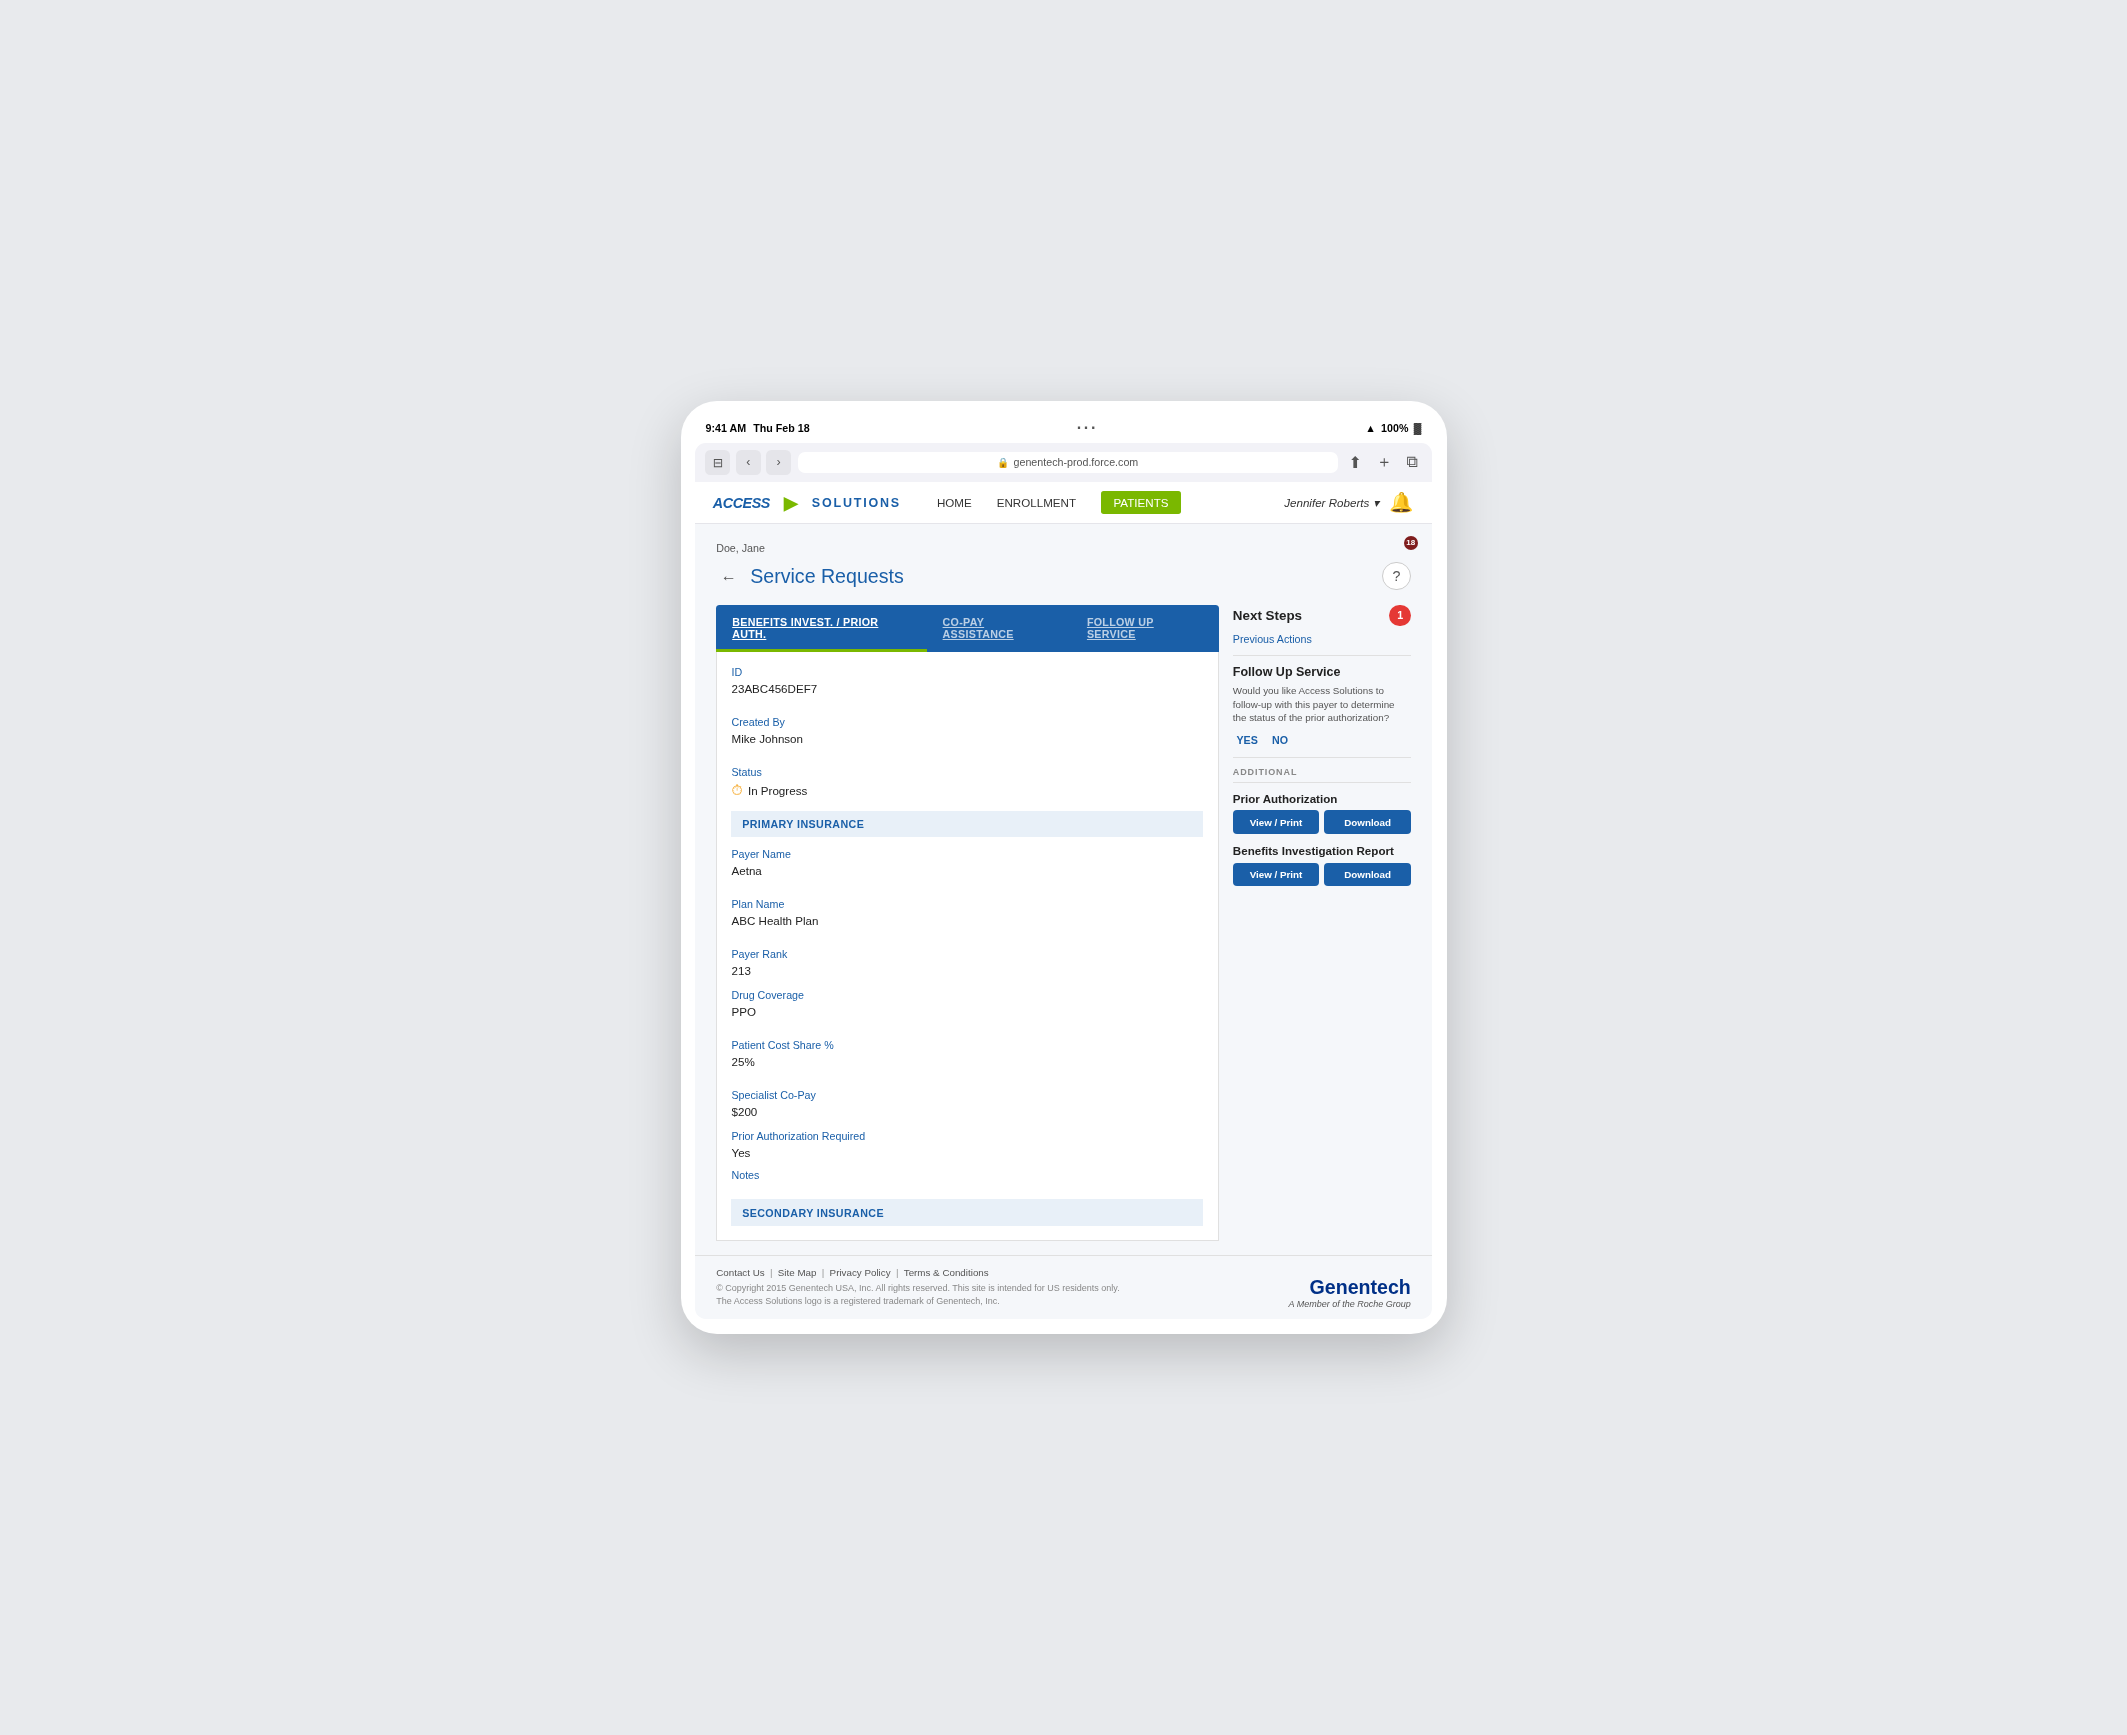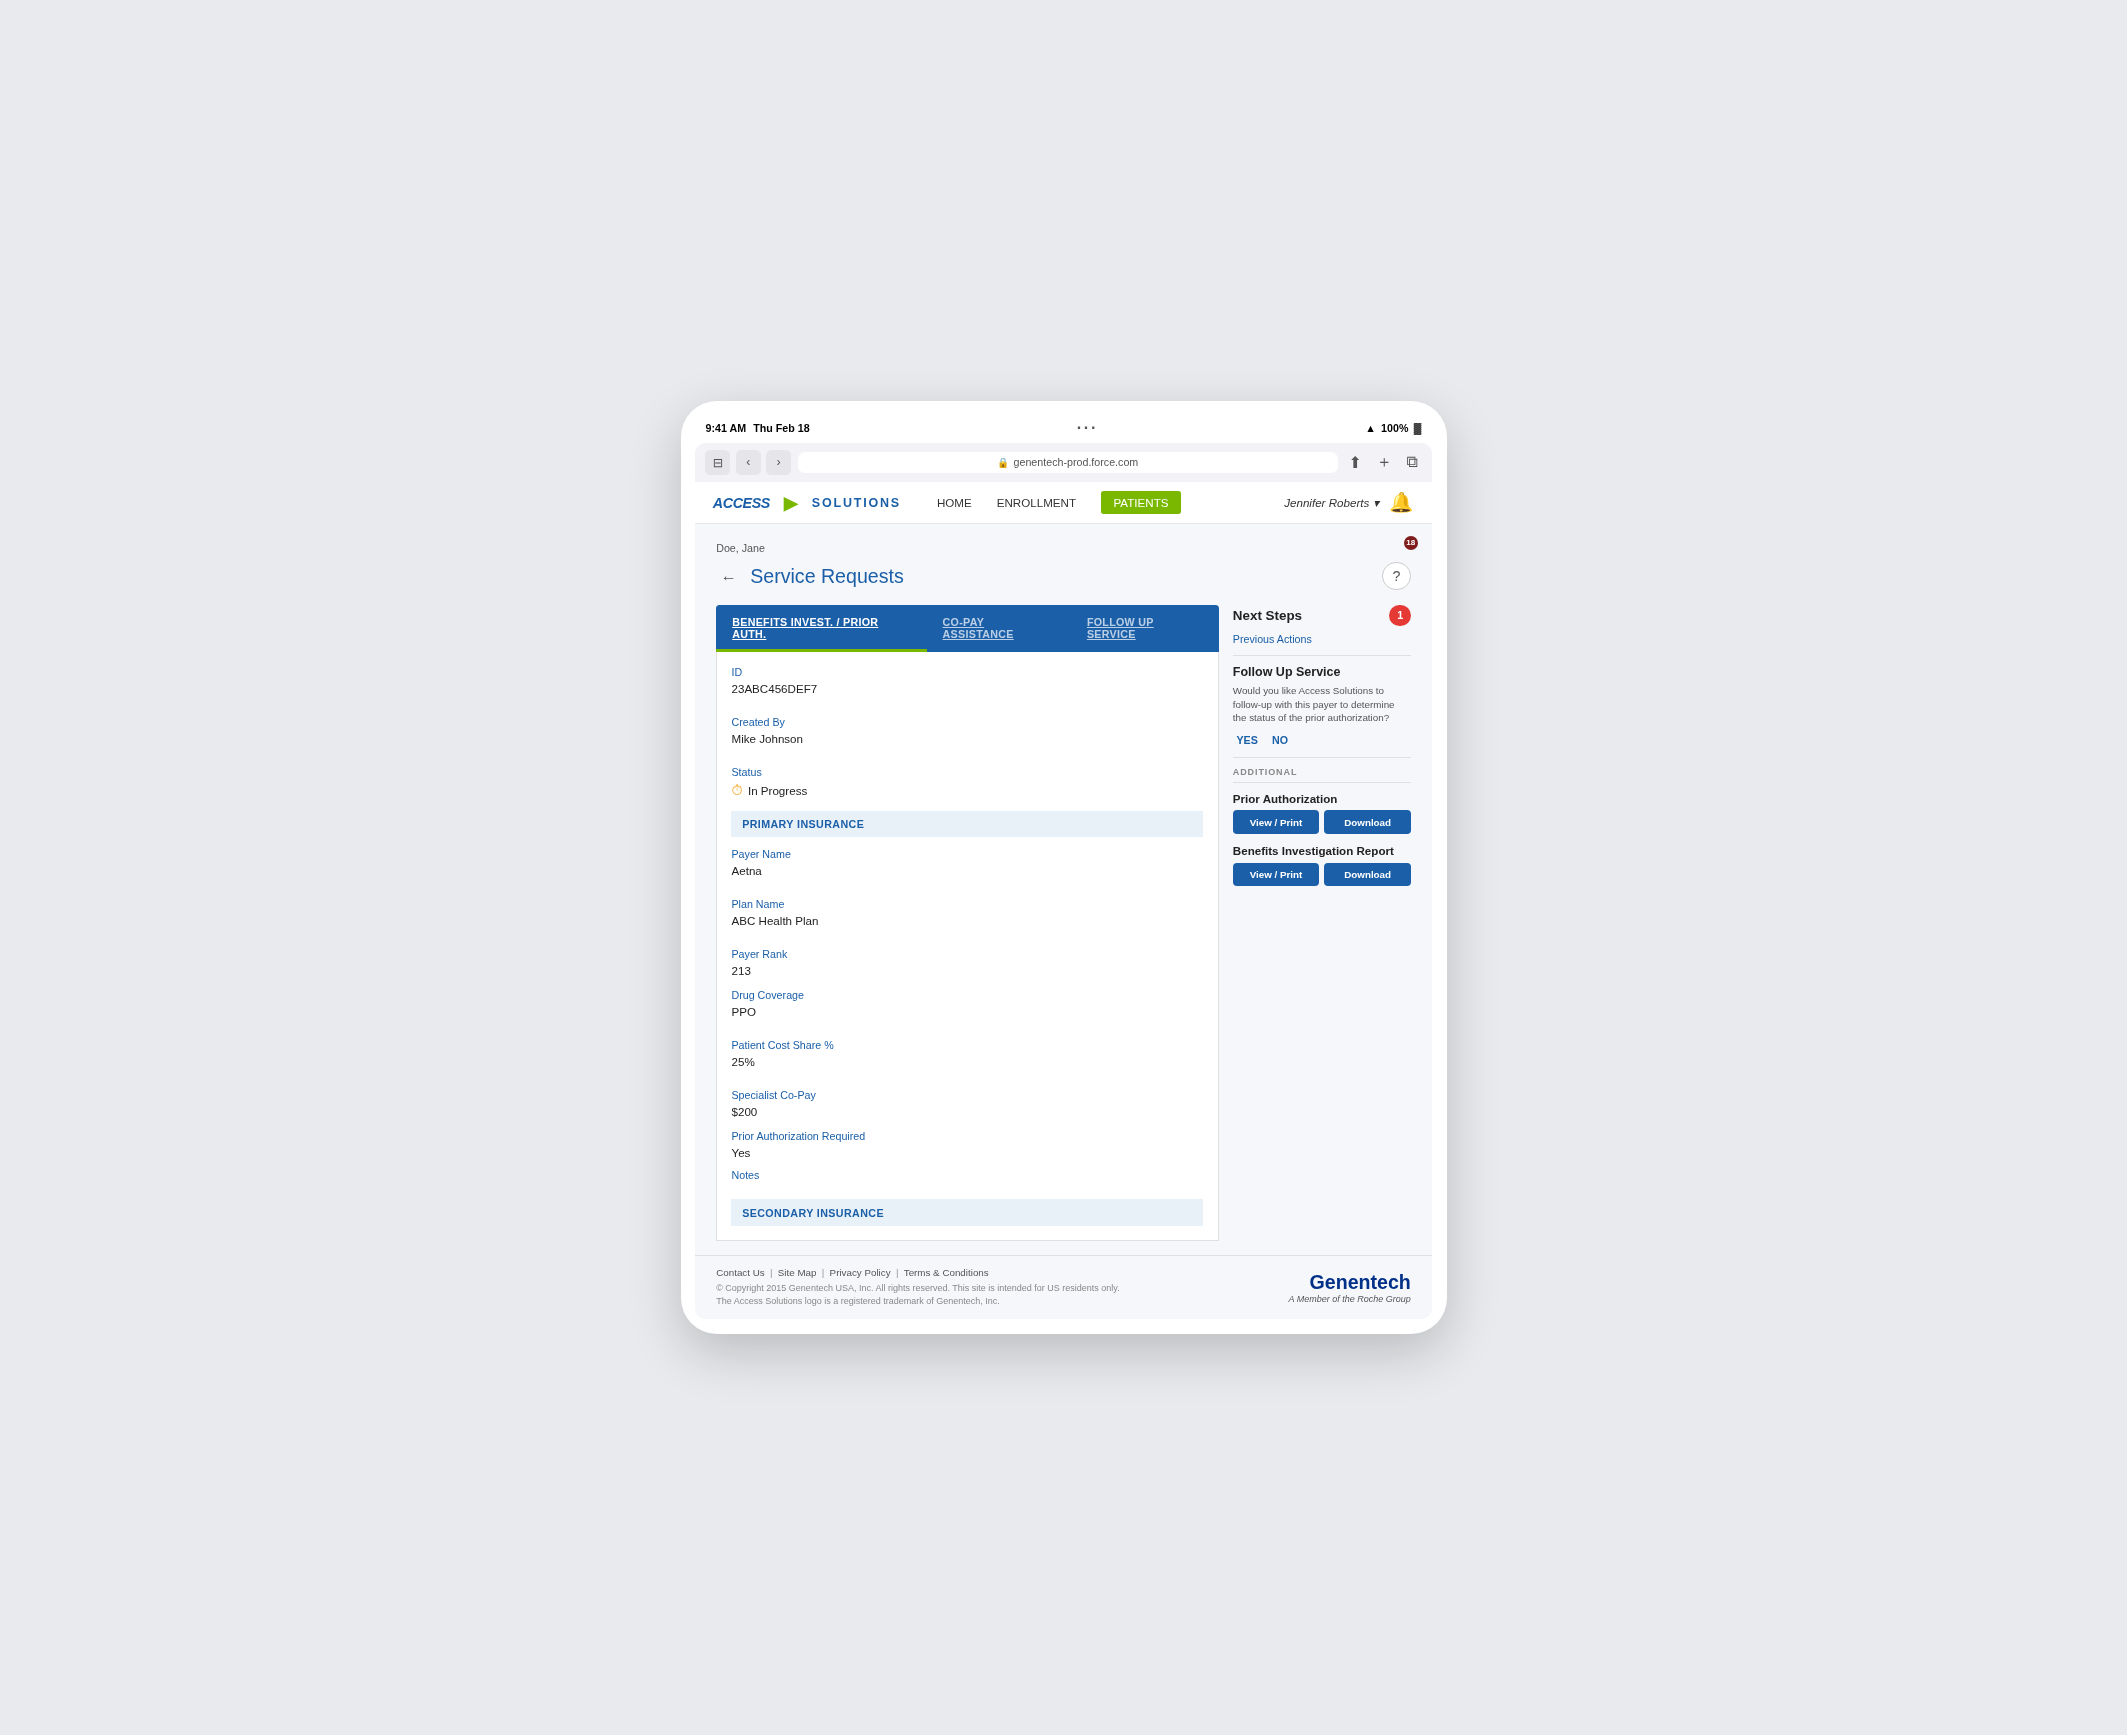--- a/index.html
+++ b/index.html
@@ -218,21 +218,21 @@
       cursor: pointer;
     }
     .doc-btn.view { background: #1a5fa8; color: #fff; }
     .doc-btn.download { background: #1a5fa8; color: #fff; }
     
     .footer {
       background: #f5f7fa;
       padding: 10.7px 21.4px;
       display: flex;
       justify-content: space-between;
-      align-items: center;
+      align-items: flex-end;
       border-top: 0.9px solid #e0e0e0;
       font-size: 9.8px;
       color: #666;
     }
     .footer-links { display: flex; gap: 5.3px; margin-bottom: 3.6px; }
     .footer-link { color: #555; text-decoration: none; cursor: pointer; }
     .footer-divider { color: #999; }
     .footer-copy { font-size: 9px; color: #888; line-height: 1.5; }
     .genentech-logo { text-align: right; }
     .genentech-name { font-size: 19.6px; font-weight: 700; color: #003087; }

